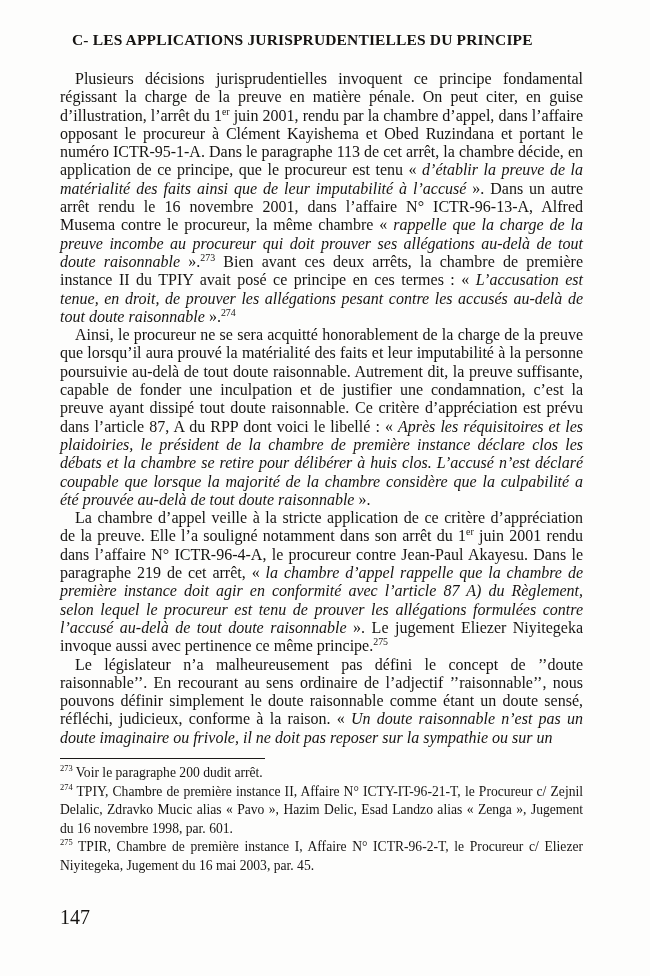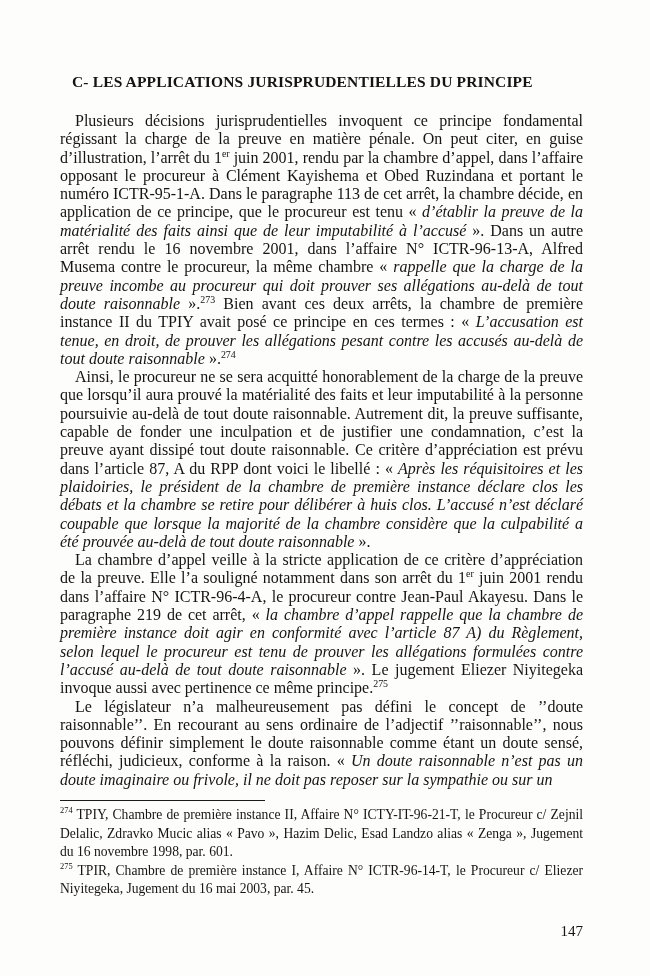--- a/index.html
+++ b/index.html
@@ -7,21 +7,21 @@
     background: #fdfdfc;
     font-family: "Liberation Serif", serif;
     color: #161412;
   }
   .sheet {
     position: relative;
     width: 650px;
     height: 976px;
     background: #fdfdfc;
     box-sizing: border-box;
-    padding: 72px 67px 0 60px;
+    padding: 30px 67px 0 60px;
     overflow: hidden;
   }
   .heading {
     font-size: 15.5px;
     font-weight: bold;
     margin: 0 0 21px 12px;
     letter-spacing: 0.15px;
     line-height: 19px;
   }
   .para {
@@ -42,39 +42,40 @@
     border: none;
     border-top: 1.7px solid #1c1a18;
     margin: 11px 0 5px 0;
   }
   .footnote {
     font-size: 13.6px;
     line-height: 18.6px;
     text-align: justify;
   }
   .page-number {
-    text-align: right;
-    font-size: 15px;
-    margin-top: 24px;
+    text-align: left;
+    font-size: 20px;
+    margin-top: 30px;
   }
 </style>
 </head>
 <body>
 
 <div class="sheet">
   <h1 class="heading">C- LES APPLICATIONS JURISPRUDENTIELLES DU PRINCIPE</h1>
 
   <div>
       <p class="para"><span>Plusieurs décisions jurisprudentielles invoquent ce principe fondamental régissant la charge de la preuve en matière pénale. On peut citer, en guise d’illustration, l’arrêt du 1</span><sup>er</sup><span> juin 2001, rendu par la chambre d’appel, dans l’affaire opposant le procureur à Clément Kayishema et Obed Ruzindana et portant le numéro ICTR-95-1-A. Dans le paragraphe 113 de cet arrêt, la chambre décide, en application de ce principe, que le procureur est tenu «&nbsp;</span><span class="it">d’établir la preuve de la matérialité des faits ainsi que de leur imputabilité à l’accusé</span><span>&nbsp;». Dans un autre arrêt rendu le 16 novembre 2001, dans l’affaire N° ICTR-96-13-A, Alfred Musema contre le procureur, la même chambre «&nbsp;</span><span class="it">rappelle que la charge de la preuve incombe au procureur qui doit prouver ses allégations au-delà de tout doute raisonnable</span><span>&nbsp;».</span><sup>273</sup><span> Bien avant ces deux arrêts, la chambre de première instance II du TPIY avait posé ce principe en ces termes&nbsp;: «&nbsp;</span><span class="it">L’accusation est tenue, en droit, de prouver les allégations pesant contre les accusés au-delà de tout doute raisonnable</span><span>&nbsp;».</span><sup>274</sup></p>
       <p class="para"><span>Ainsi, le procureur ne se sera acquitté honorablement de la charge de la preuve que lorsqu’il aura prouvé la matérialité des faits et leur imputabilité à la personne poursuivie au-delà de tout doute raisonnable. Autrement dit, la preuve suffisante, capable de fonder une inculpation et de justifier une condamnation, c’est la preuve ayant dissipé tout doute raisonnable. Ce critère d’appréciation est prévu dans l’article 87, A du RPP dont voici le libellé&nbsp;: «&nbsp;</span><span class="it">Après les réquisitoires et les plaidoiries, le président de la chambre de première instance déclare clos les débats et la chambre se retire pour délibérer à huis clos. L’accusé n’est déclaré coupable que lorsque la majorité de la chambre considère que la culpabilité a été prouvée au-delà de tout doute raisonnable</span><span>&nbsp;».</span></p>
       <p class="para"><span>La chambre d’appel veille à la stricte application de ce critère d’appréciation de la preuve. Elle l’a souligné notamment dans son arrêt du 1</span><sup>er</sup><span> juin 2001 rendu dans l’affaire N° ICTR-96-4-A, le procureur contre Jean-Paul Akayesu. Dans le paragraphe 219 de cet arrêt, «&nbsp;</span><span class="it">la chambre d’appel rappelle que la chambre de première instance doit agir en conformité avec l’article 87 A) du Règlement, selon lequel le procureur est tenu de prouver les allégations formulées contre l’accusé au-delà de tout doute raisonnable</span><span>&nbsp;». Le jugement Eliezer Niyitegeka invoque aussi avec pertinence ce même principe.</span><sup>275</sup></p>
       <p class="para"><span>Le législateur n’a malheureusement pas défini le concept de ’’doute raisonnable’’. En recourant au sens ordinaire de l’adjectif ’’raisonnable’’, nous pouvons définir simplement le doute raisonnable comme étant un doute sensé, réfléchi, judicieux, conforme à la raison. «&nbsp;</span><span class="it">Un doute raisonnable n’est pas un doute imaginaire ou frivole, il ne doit pas reposer sur la sympathie ou sur un</span></p>
     </div>
 
   <hr class="footnote-rule">
 
   <div>
+      <div class="footnote"><sup>273</sup> <span>Voir le paragraphe 200 dudit arrêt.</span></div>
       <div class="footnote"><sup>274</sup> <span>TPIY, Chambre de première instance II, Affaire N° ICTY-IT-96-21-T, le Procureur c/ Zejnil Delalic, Zdravko Mucic alias «&nbsp;Pavo&nbsp;», Hazim Delic, Esad Landzo alias «&nbsp;Zenga&nbsp;», Jugement du 16 novembre 1998, par. 601.</span></div>
-      <div class="footnote"><sup>275</sup> <span>TPIR, Chambre de première instance I, Affaire N° ICTR-96-14-T, le Procureur c/ Eliezer Niyitegeka, Jugement du 16 mai 2003, par. 45.</span></div>
+      <div class="footnote"><sup>275</sup> <span>TPIR, Chambre de première instance I, Affaire N° ICTR-96-2-T, le Procureur c/ Eliezer Niyitegeka, Jugement du 16 mai 2003, par. 45.</span></div>
     </div>
 
   <div class="page-number">147</div>
 </div>
 
 </body></html>

